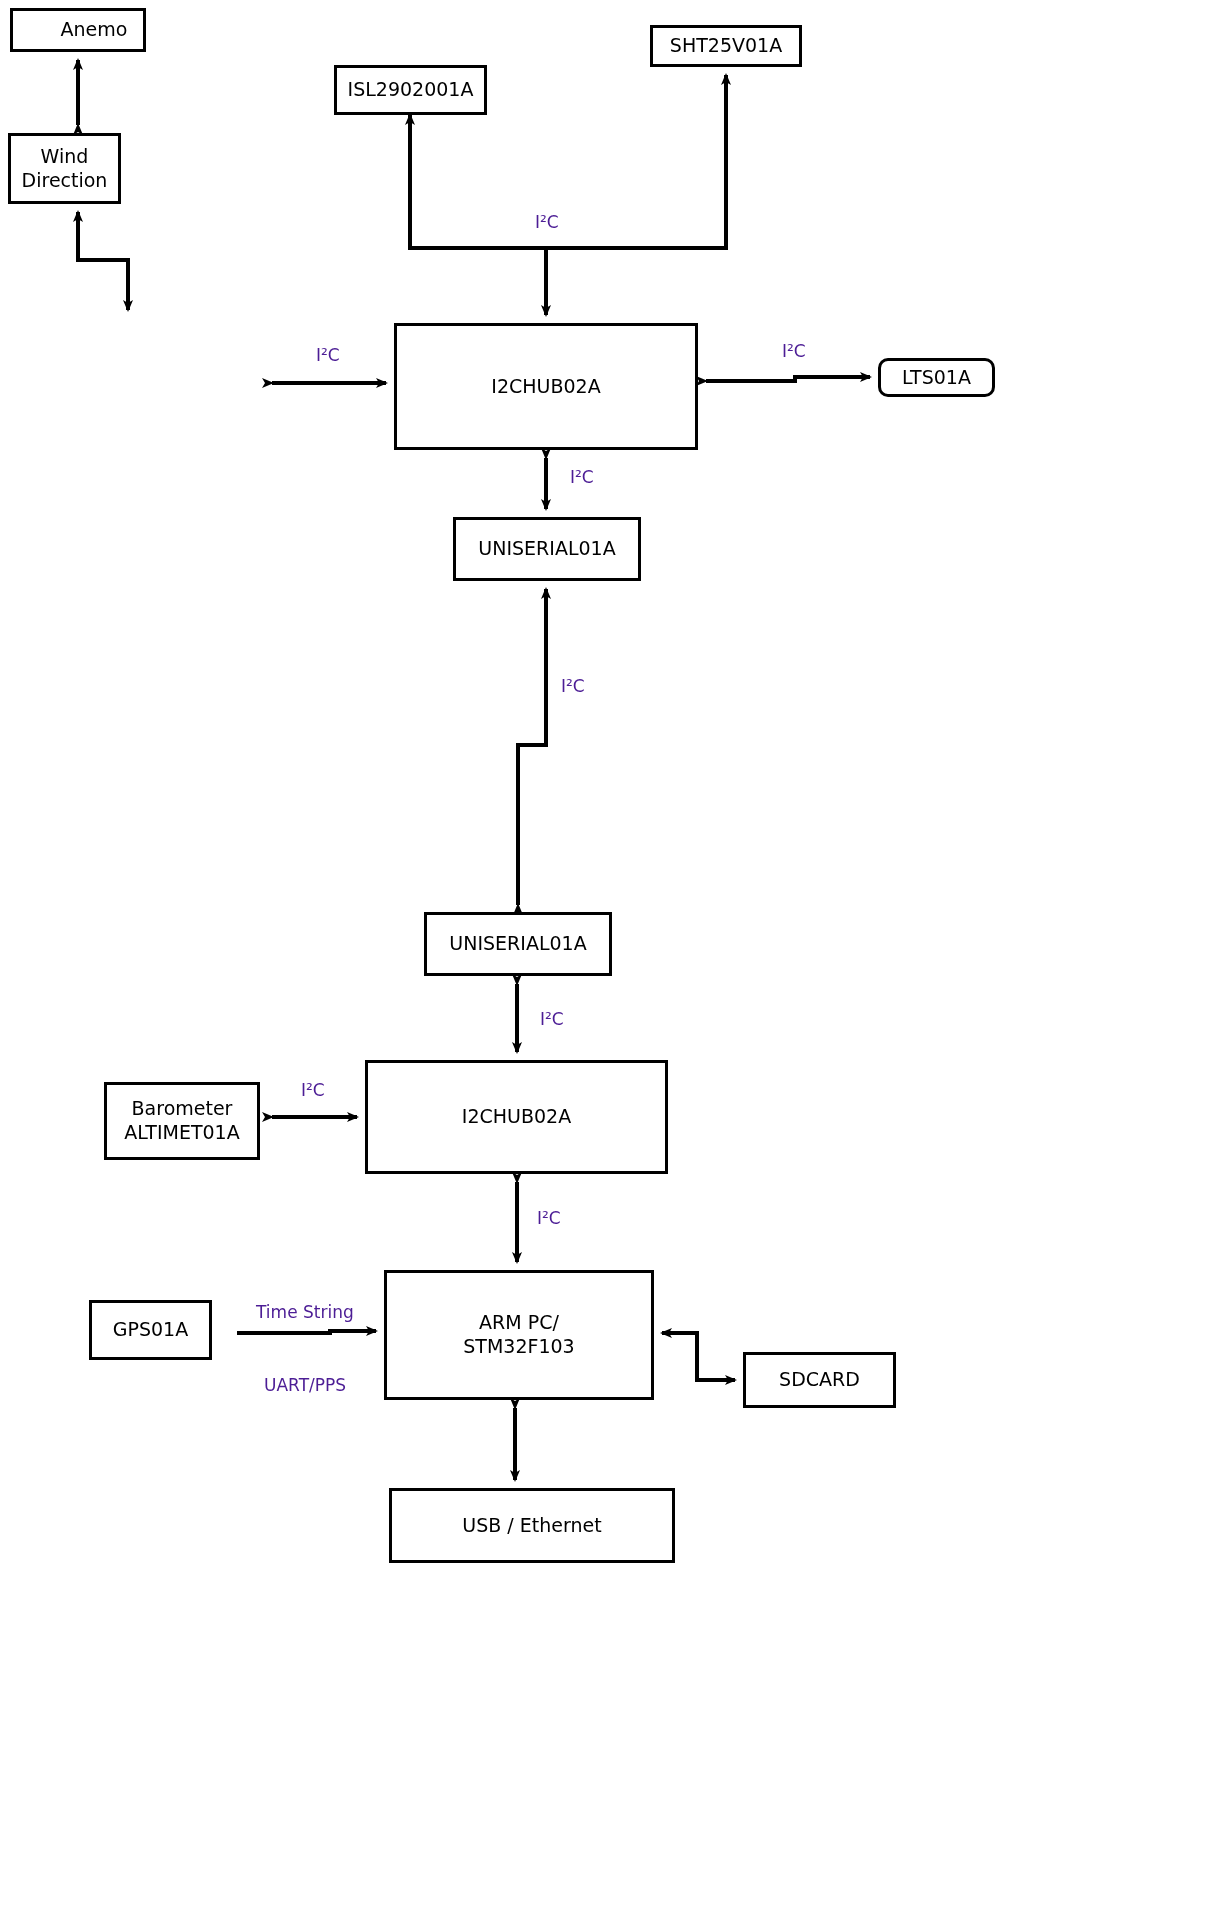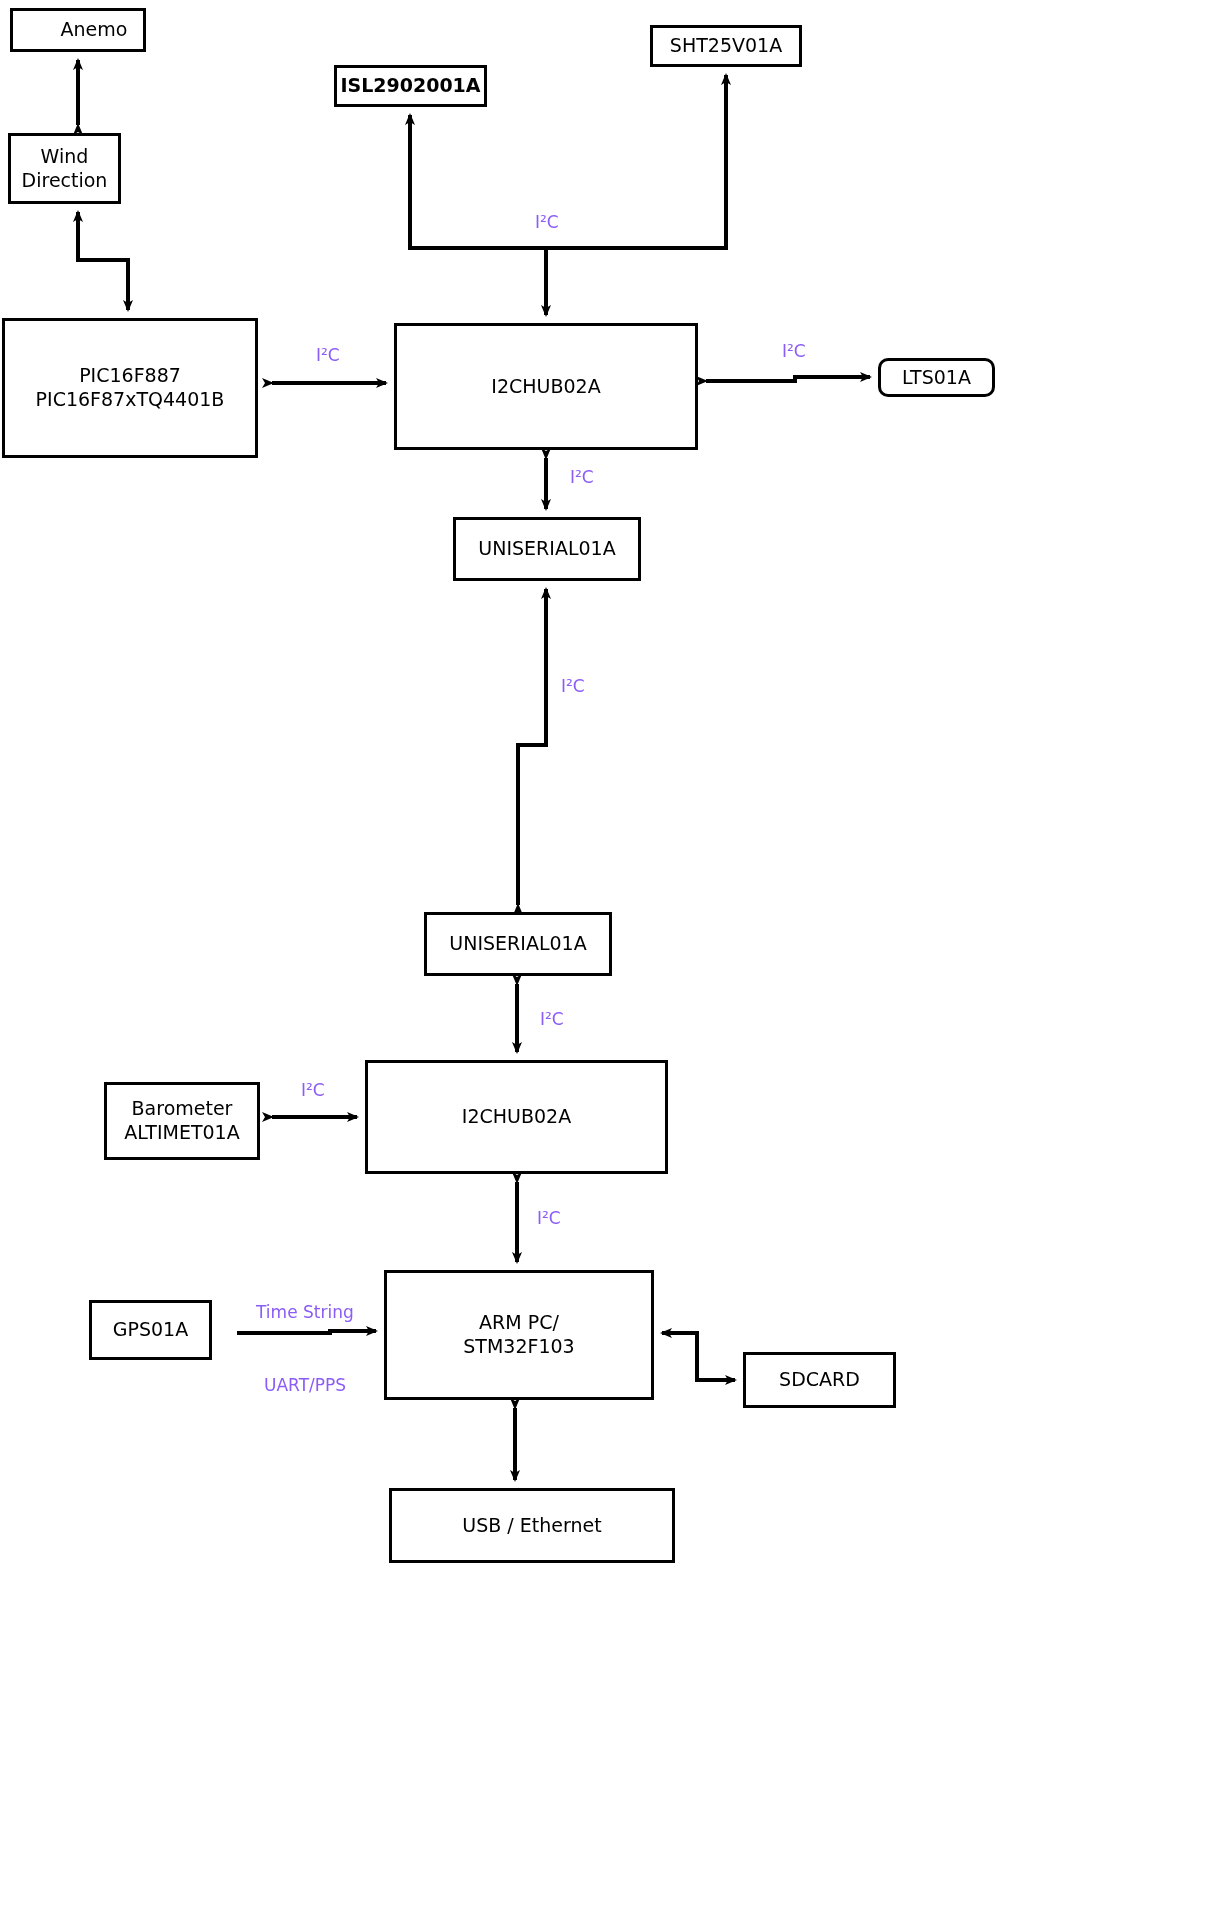--- a/index.html
+++ b/index.html
@@ -2,21 +2,21 @@
 <html><head>
 <meta charset="utf-8">
 <style>
   html,body{margin:0;padding:0;background:#ffffff;}
   body{font-family:"DejaVu Sans","Liberation Sans",sans-serif;}
   #stage{position:relative;width:1214px;height:1908px;background:#ffffff;overflow:hidden;}
   .node{position:absolute;box-sizing:border-box;border:3px solid #000;background:#fff;
         display:flex;align-items:center;justify-content:center;text-align:center;
         font-size:19px;color:#000;line-height:1.25;white-space:pre-line;}
   .edgelayer{position:absolute;left:0;top:0;width:1214px;height:1908px;pointer-events:none;}
-  .elabel{position:absolute;font-size:17px;color:#8b5cf6;white-space:nowrap;}
+  .elabel{position:absolute;font-size:17px;color:#4c1d95;white-space:nowrap;}
 </style>
 </head>
 <body>
 
 <div id="stage">
 
   <svg class="edgelayer" viewBox="0 0 1214 1908" width="1214" height="1908" xmlns="http://www.w3.org/2000/svg">
     <defs>
       <marker id="ah" markerWidth="14" markerHeight="14" refX="10" refY="5" orient="auto" markerUnits="userSpaceOnUse">
         <path d="M0,0 L12,5 L0,10 L3,5 z" fill="#000"></path>
@@ -59,24 +59,22 @@
 
       <line x1="515" y1="1408" x2="515" y2="1480" marker-end="url(#ah)" marker-start="url(#ah2)"></line>
     </g>
   </svg>
 
   <div class="node" style="left:10px;top:8px;width:136px;height:44px;padding-left:32px;">Anemo</div>
 
   <div class="node" style="left:8px;top:133px;width:113px;height:71px;">Wind
 Direction</div>
 
-  <div class="node" style="left:2px;top:318px;width:256px;height:140px;">PIC16F887
-PIC16F87xTQ4401B</div>
 
-  <div class="node" style="left:334px;top:65px;width:153px;height:42px;font-weight:bold;">ISL2902001A</div>
+  <div class="node" style="left:334px;top:65px;width:153px;height:50px;">ISL2902001A</div>
 
   <div class="node" style="left:650px;top:25px;width:152px;height:42px;">SHT25V01A</div>
 
   <div class="node" style="left:394px;top:323px;width:304px;height:127px;">I2CHUB02A</div>
 
   <div class="node" style="left:878px;top:358px;width:117px;height:39px;border-radius:10px;">LTS01A</div>
 
   <div class="node" style="left:453px;top:517px;width:188px;height:64px;">UNISERIAL01A</div>
 
   <div class="node" style="left:424px;top:912px;width:188px;height:64px;">UNISERIAL01A</div>

